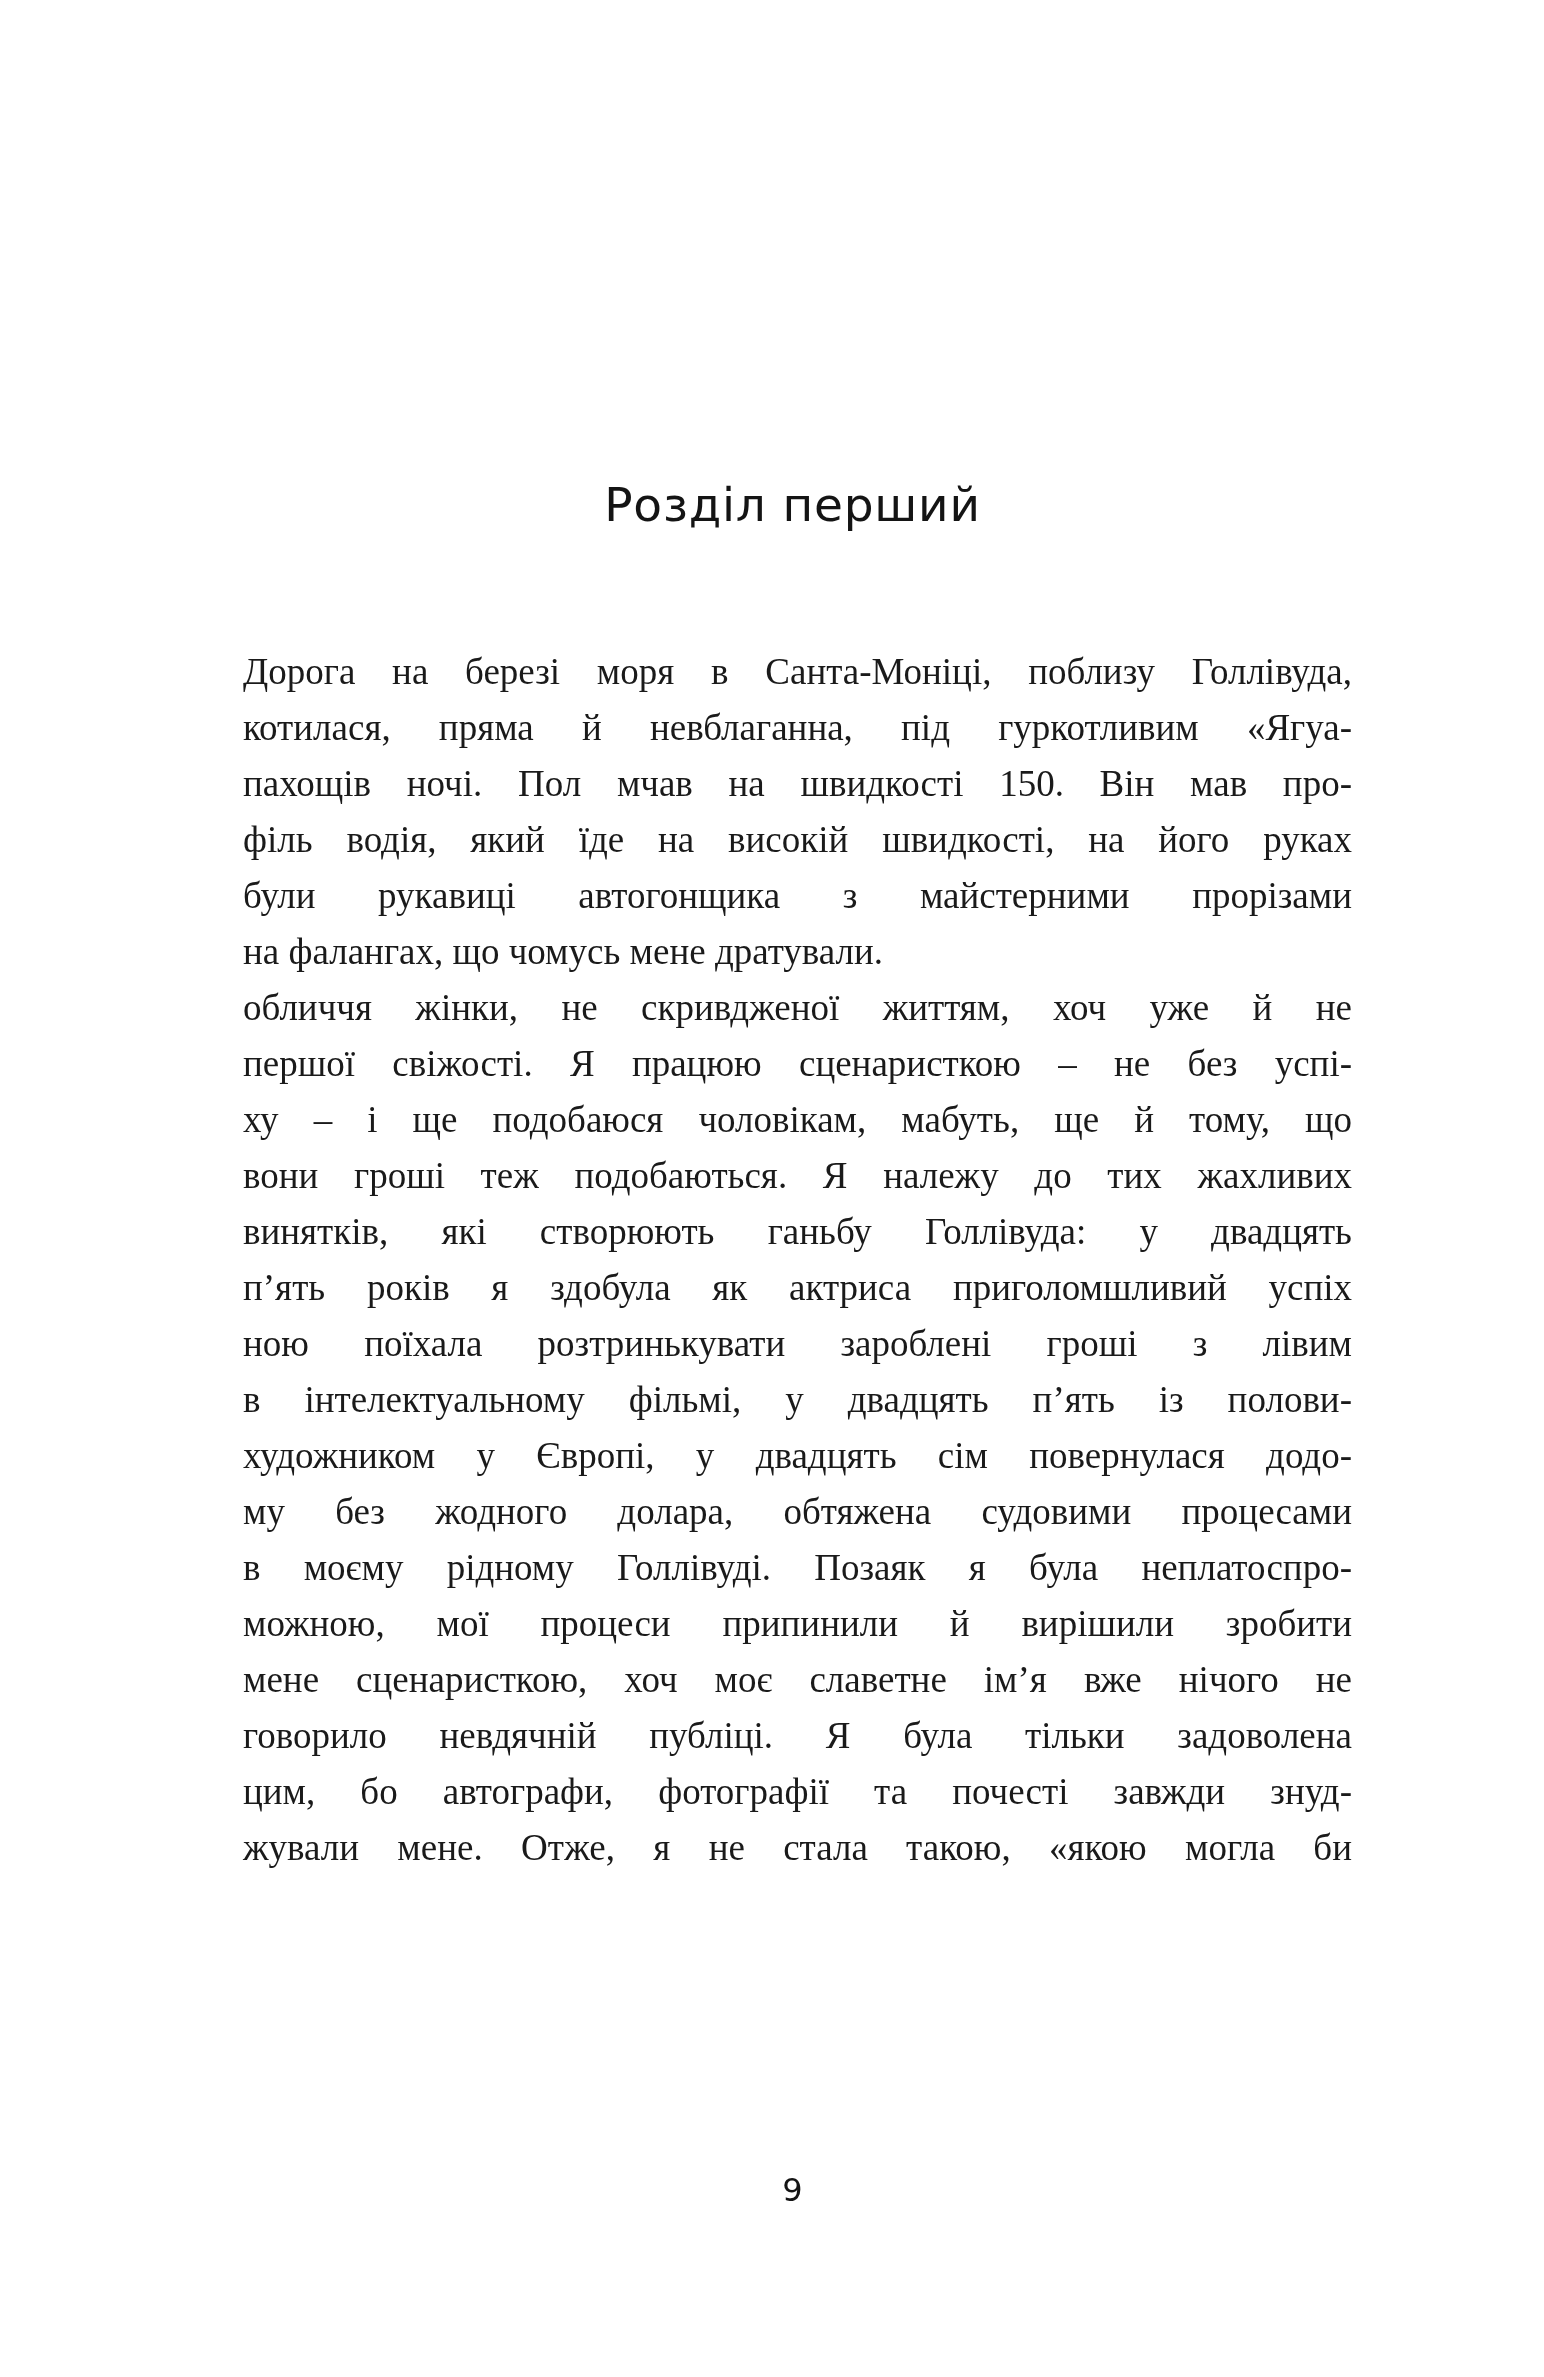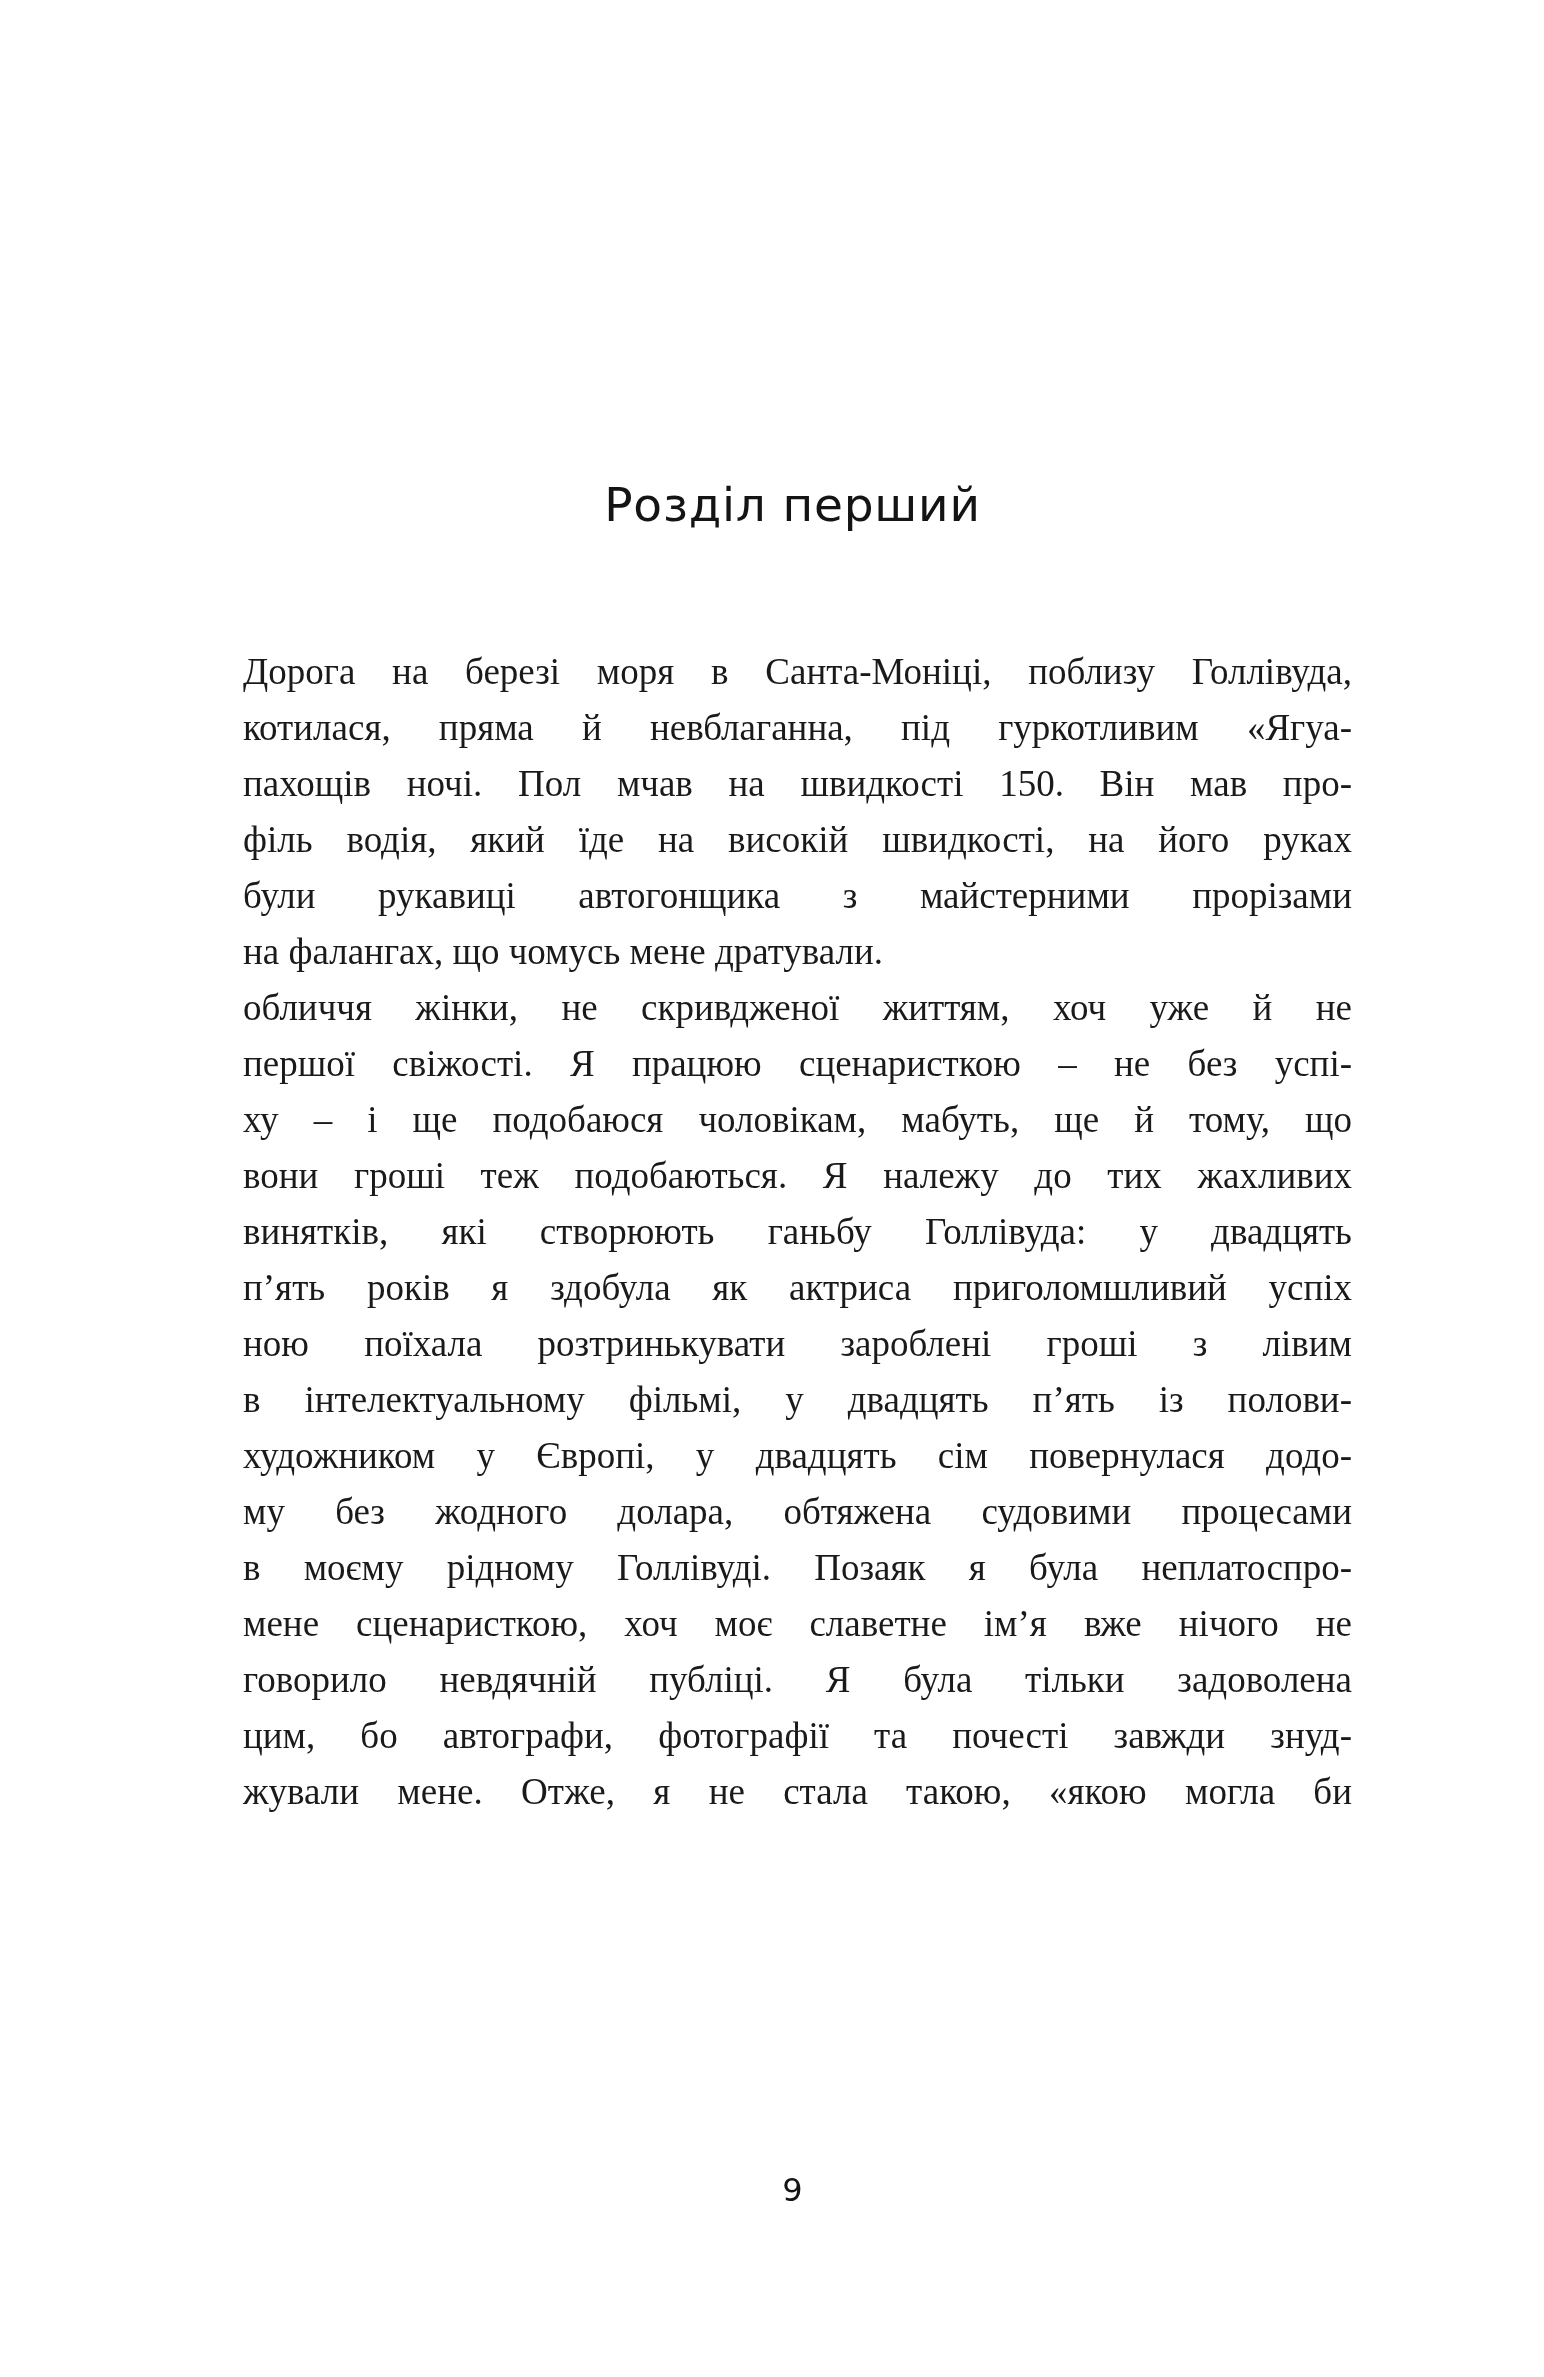--- a/index.html
+++ b/index.html
@@ -91,20 +91,21 @@
       <span class="line">першої свіжості. Я працюю сценаристкою – не без успі-</span>
       <span class="line">ху – і ще подобаюся чоловікам, мабуть, ще й тому, що</span>
       <span class="line">вони гроші теж подобаються. Я належу до тих жахливих</span>
       <span class="line">винятків, які створюють ганьбу Голлівуда: у двадцять</span>
       <span class="line">п’ять років я здобула як актриса приголомшливий успіх</span>
       <span class="line">ною поїхала розтринькувати зароблені гроші з лівим</span>
       <span class="line">в інтелектуальному фільмі, у двадцять п’ять із полови-</span>
       <span class="line">художником у Європі, у двадцять сім повернулася додо-</span>
       <span class="line">му без жодного долара, обтяжена судовими процесами</span>
       <span class="line">в моєму рідному Голлівуді. Позаяк я була неплатоспро-</span>
+      <span class="line">можною, мої процеси припинили й вирішили зробити</span>
       <span class="line">мене сценаристкою, хоч моє славетне ім’я вже нічого не</span>
       <span class="line">говорило невдячній публіці. Я була тільки задоволена</span>
       <span class="line">цим, бо автографи, фотографії та почесті завжди знуд-</span>
       <span class="line">жували мене. Отже, я не стала такою, «якою могла би</span>
     </div>
   </div>
 
   <div class="page-number">9</div>
 </div>
 

